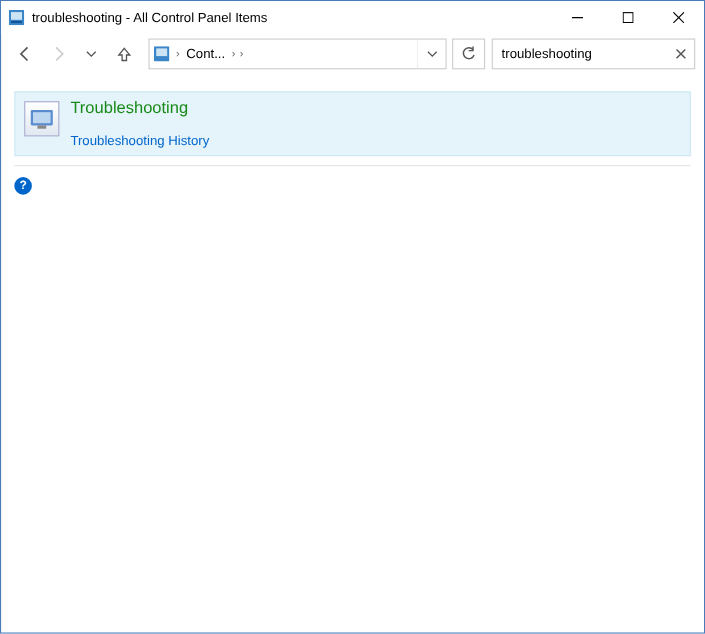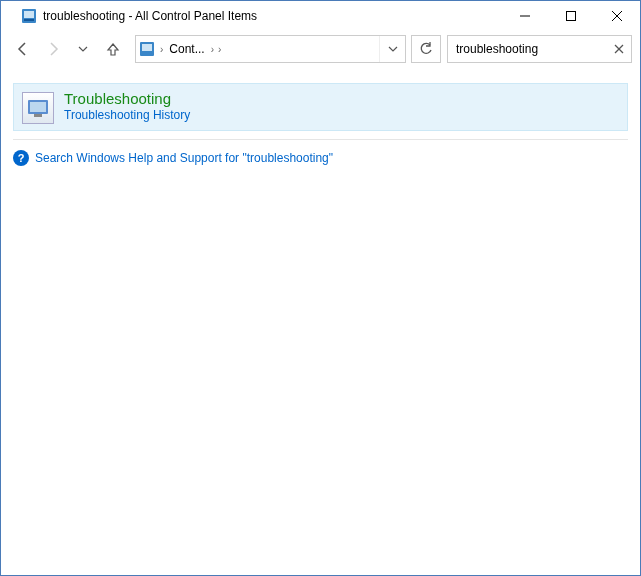--- a/index.html
+++ b/index.html
@@ -1,18 +1,18 @@
 <!DOCTYPE html>
 <html><head>
   <meta charset="utf-8">
   <style>
     * { margin: 0; padding: 0; box-sizing: border-box; font-family: "Segoe UI", Tahoma, sans-serif; }
     body { width: 641px; height: 576px; background: #fff; border: 1px solid #4a7bb8; overflow: hidden; }
 
-    .titlebar { height: 30px; display: flex; align-items: center; padding-left: 20px; background: #fff; }
+    .titlebar { height: 30px; display: flex; align-items: center; padding-left: 6px; background: #fff; }
     .titlebar-icon { width: 16px; height: 16px; margin-right: 6px; display:flex; align-items:center; justify-content:center; }
     .titlebar-title { font-size: 12px; color: #000; flex: 1; }
     .winbtns { display: flex; height: 100%; }
     .winbtn { width: 46px; height: 100%; display: flex; align-items: center; justify-content: center; background: transparent; border: none; }
     .winbtn svg { pointer-events: none; }
 
     .navbar { height: 36px; display: flex; align-items: center; padding: 0 8px; gap: 2px; }
     .navbtn { width: 28px; height: 28px; display: flex; align-items: center; justify-content: center; background: transparent; border: none; color: #555; }
     .navbtn.disabled { color: #bbb; }
 
@@ -25,21 +25,21 @@
     .addr-refresh { border-left: none; margin-left: 3px; border:1px solid #ccc; width:30px; height:28px; }
 
     .searchbox { width: 185px; height: 28px; border: 1px solid #ccc; display:flex; align-items:center; margin-left: 4px; padding: 0 4px 0 8px; }
     .searchbox input { flex:1; border:none; outline:none; font-size:12px; }
     .search-clear { width:20px; display:flex; align-items:center; justify-content:center; color:#555; }
 
     .content { padding: 16px 12px; }
     .result { background: #e5f3fb; border: 1px solid #cce8f6; padding: 6px 8px; display:flex; gap:10px; align-items: flex-start; }
     .result-icon { width: 32px; height: 32px; border:1px solid #aac; background: linear-gradient(#fff,#e0e8f0); display:flex; align-items:center; justify-content:center; margin-top:2px; }
     .result-heading { color: #178a17; font-size: 15px; }
-    .result-sub { color: #0066cc; font-size: 12px; margin-top: 1px; cursor: pointer; }
+    .result-sub { color: #0066cc; font-size: 12px; margin-top: 14px; cursor: pointer; }
 
     .separator { border-top: 1px solid #e5e5e5; margin: 8px 0 10px 0; }
 
     .helprow { display:flex; align-items:center; gap: 6px; font-size: 12px; }
     .helpicon { width:16px; height:16px; background:#0066cc; border-radius:50%; color:#fff; display:flex; align-items:center; justify-content:center; font-size:11px; font-weight:bold; }
     .helplink { color:#0066cc; cursor:pointer; }
 
     .cursor-caret { border-right: 1px solid #000; padding-right:0; }
   </style>
 </head>
@@ -145,15 +145,14 @@
     <div>
       <div class="result-heading">Troubleshooting</div>
       <div class="result-sub">Troubleshooting History</div>
     </div>
   </div>
 
   <div class="separator"></div>
 
   <div class="helprow">
     <span class="helpicon">?</span>
-    <span class="helplink">Search Windows Help and Support for "troubleshooting"</span>
   </div>
 </div>
 
 </body></html>

